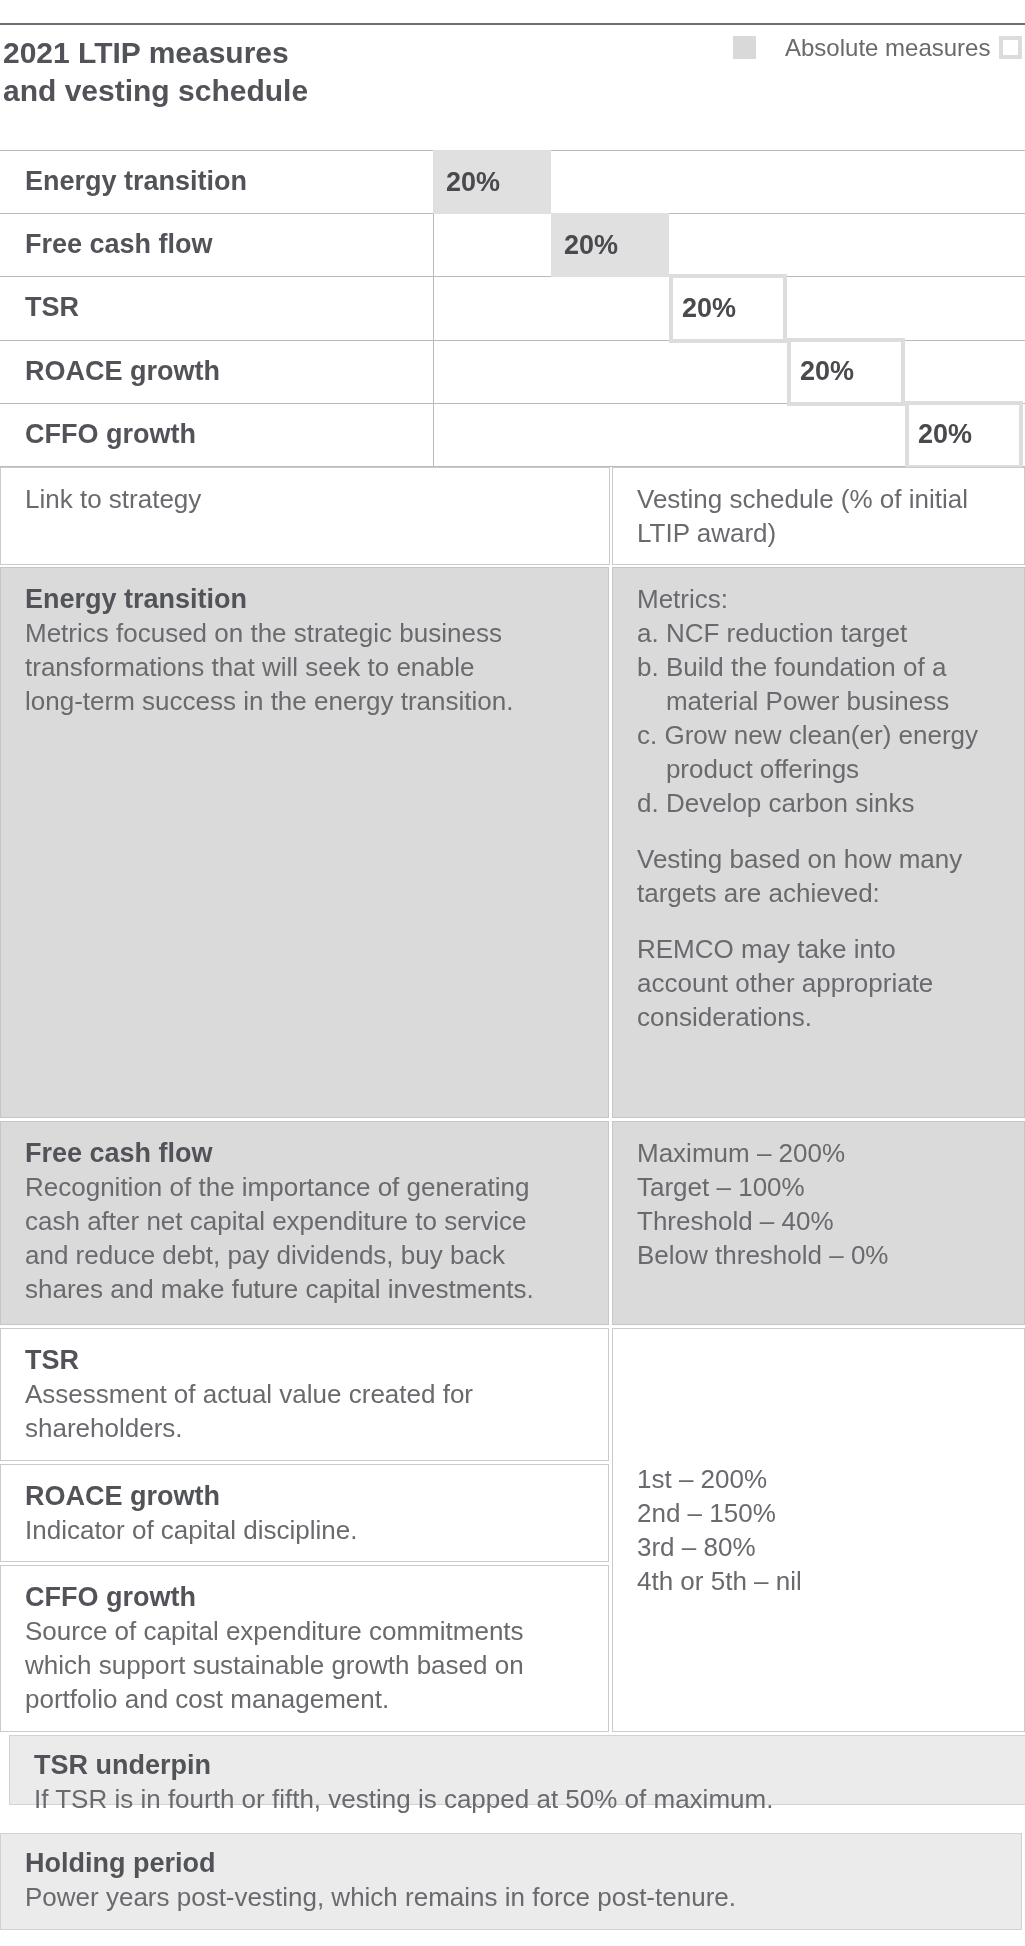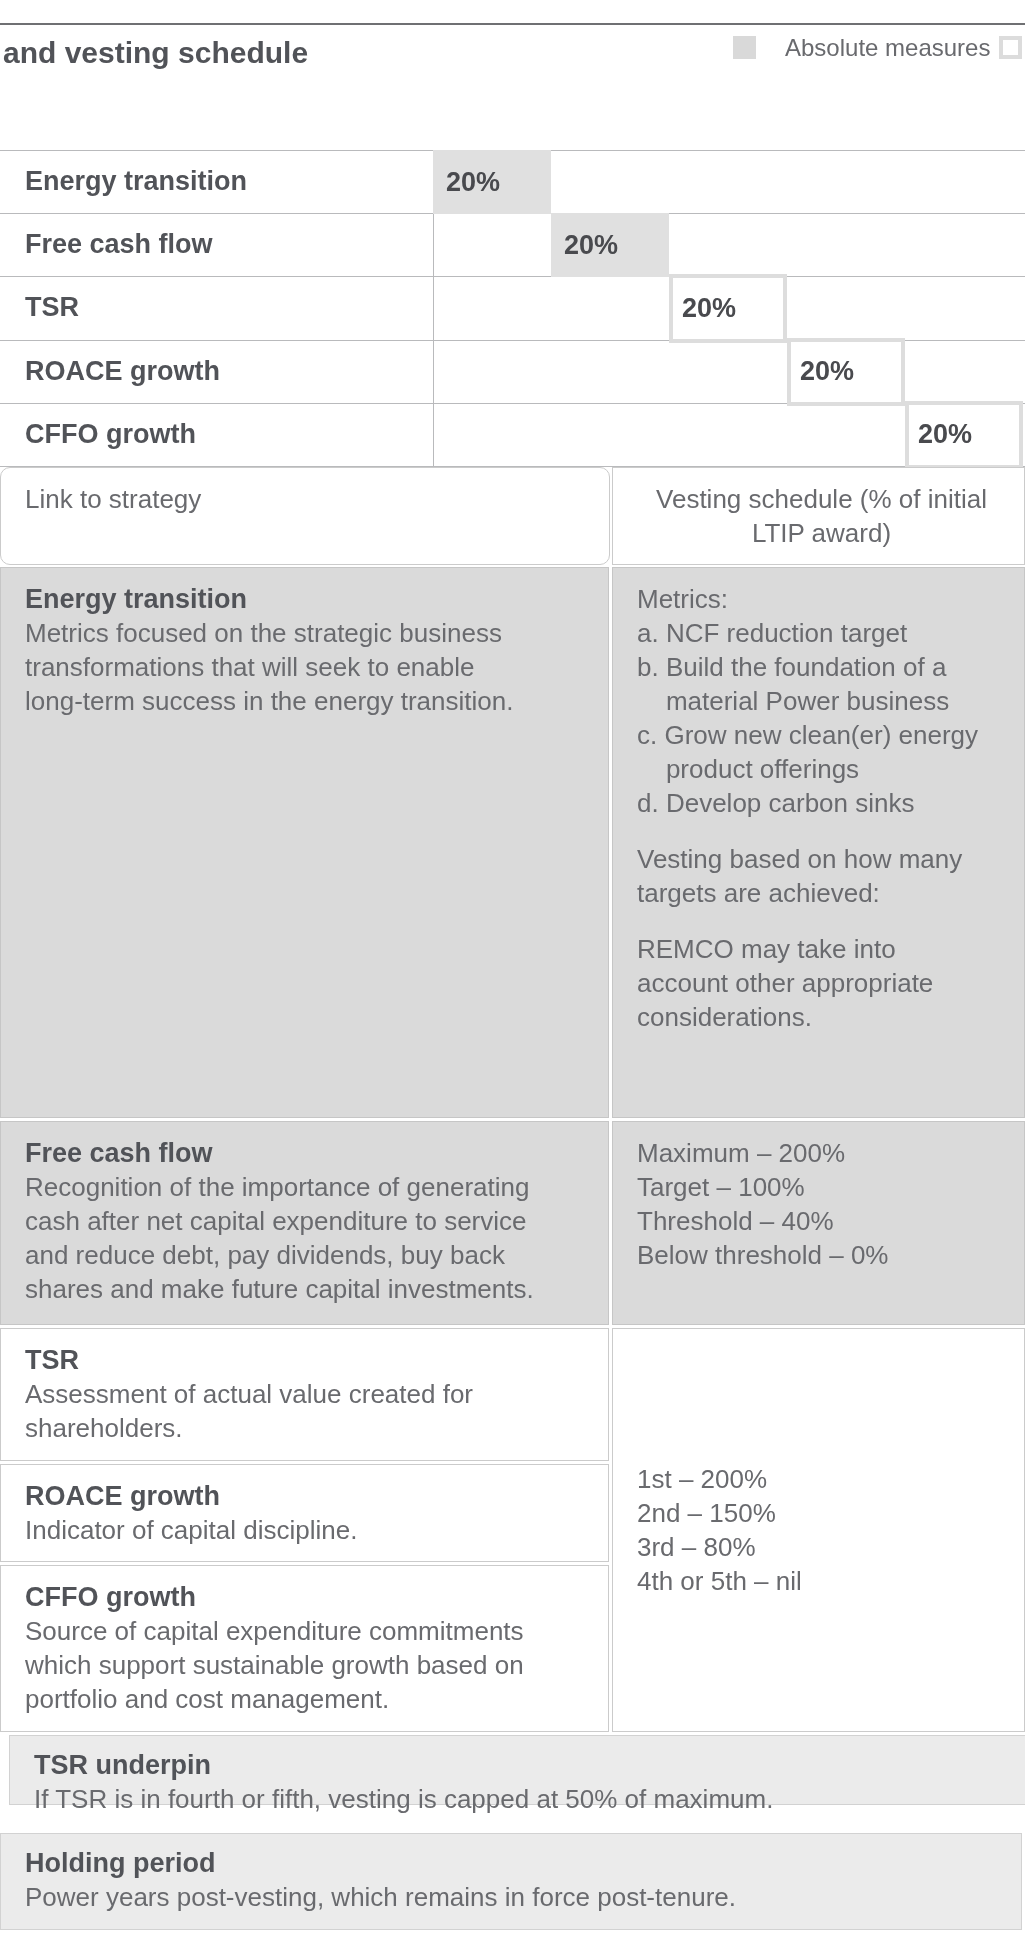--- a/index.html
+++ b/index.html
@@ -42,20 +42,21 @@
   .mt{margin-top:22px;}
 </style>
 </head>
 <body>
 
 <div id="page">
 
   <div class="top-rule"></div>
 
   <div class="title">
+    <div>2021 LTIP measures</div>
     <div>and vesting schedule</div>
   </div>
 
   <div class="legend">
     <div class="legend-row">
       <span class="swatch filled"></span>
       <span class="legend-label">Absolute measures</span>
     </div>
     <div class="legend-row">
       <span class="swatch outlined"></span>
@@ -76,22 +77,22 @@
       <div class="chart-label" style="top: 213.2px; height: 63.2px;">Free cash flow</div>
       <div class="chart-block filled" style="left: 551px; width: 118px; top: 213.2px; height: 64.2px;">20%</div>
       <div class="chart-label" style="top: 276.4px; height: 63.2px;">TSR</div>
       <div class="chart-block outlined" style="left: 669px; width: 118px; top: 274.4px; height: 68.2px;">20%</div>
       <div class="chart-label" style="top: 339.6px; height: 63.2px;">ROACE growth</div>
       <div class="chart-block outlined" style="left: 787px; width: 118px; top: 337.6px; height: 68.2px;">20%</div>
       <div class="chart-label" style="top: 402.8px; height: 63.2px;">CFFO growth</div>
       <div class="chart-block outlined" style="left: 905px; width: 118px; top: 400.8px; height: 68.2px;">20%</div>
     </div>
 
-  <div class="cell pad" style="left:0;top:467px;width:610px;height:98px;border-radius:10px;">Link to strategy</div>
-  <div class="cell pad pre" style="left:612px;top:467px;width:413px;height:98px;text-align:center;">Vesting schedule (% of initial
+  <div class="cell pad" style="left:0;top:467px;width:610px;height:98px;">Link to strategy</div>
+  <div class="cell pad pre" style="left:612px;top:467px;width:413px;height:98px;">Vesting schedule (% of initial
 LTIP award)</div>
 
   <div class="cell gray pad" style="left:0;top:567px;width:609px;height:551px;">
     <div class="heading">Energy transition</div>
     <div class="pre">Metrics focused on the strategic business
 transformations that will seek to enable
 long-term success in the energy transition.</div>
   </div>
   <div class="cell gray pad" style="left:612px;top:567px;width:413px;height:551px;">
     <div>Metrics:</div>

